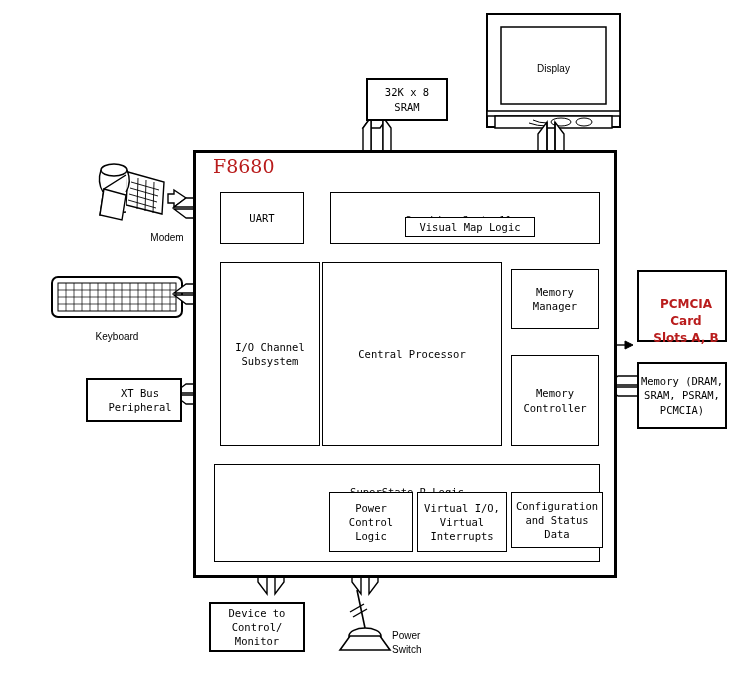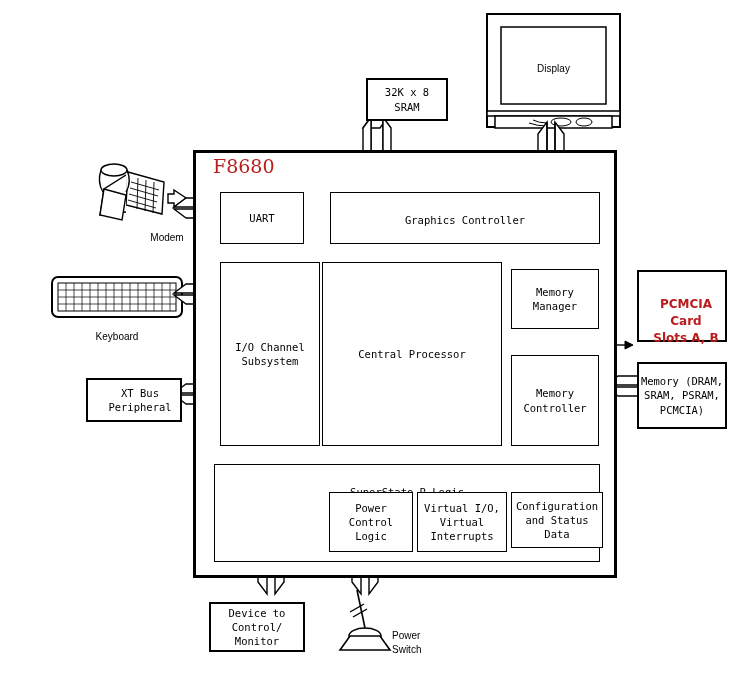--- a/index.html
+++ b/index.html
@@ -171,20 +171,21 @@
 
   <div class="box" style="left:330px; top:78px; width:82px; height:43px;margin-left:36px;">32K x 8
 SRAM</div>
 
   <div class="lbl" style="left:501px; top:62px; width:105px;">Display</div>
 
   <div class="box thin" style="left:220px; top:192px; width:84px; height:52px;">UART</div>
 
   <div class="box thin" style="left:330px; top:192px; width:270px; height:52px; display:block; padding-top:6px;">
     <div style="text-align:center; font-size:10.5px;">Graphics Controller</div>
+    <div class="box thin" style="position:absolute; left:74px; top:24px; width:130px; height:20px;">Visual Map Logic</div>
   </div>
 
   <div class="box thin" style="left:220px; top:262px; width:100px; height:184px;">I/O Channel
 Subsystem</div>
 
   <div class="box thin" style="left:322px; top:262px; width:180px; height:184px;">Central Processor</div>
 
   <div class="box thin" style="left:511px; top:269px; width:88px; height:60px;">Memory
 Manager</div>
 

